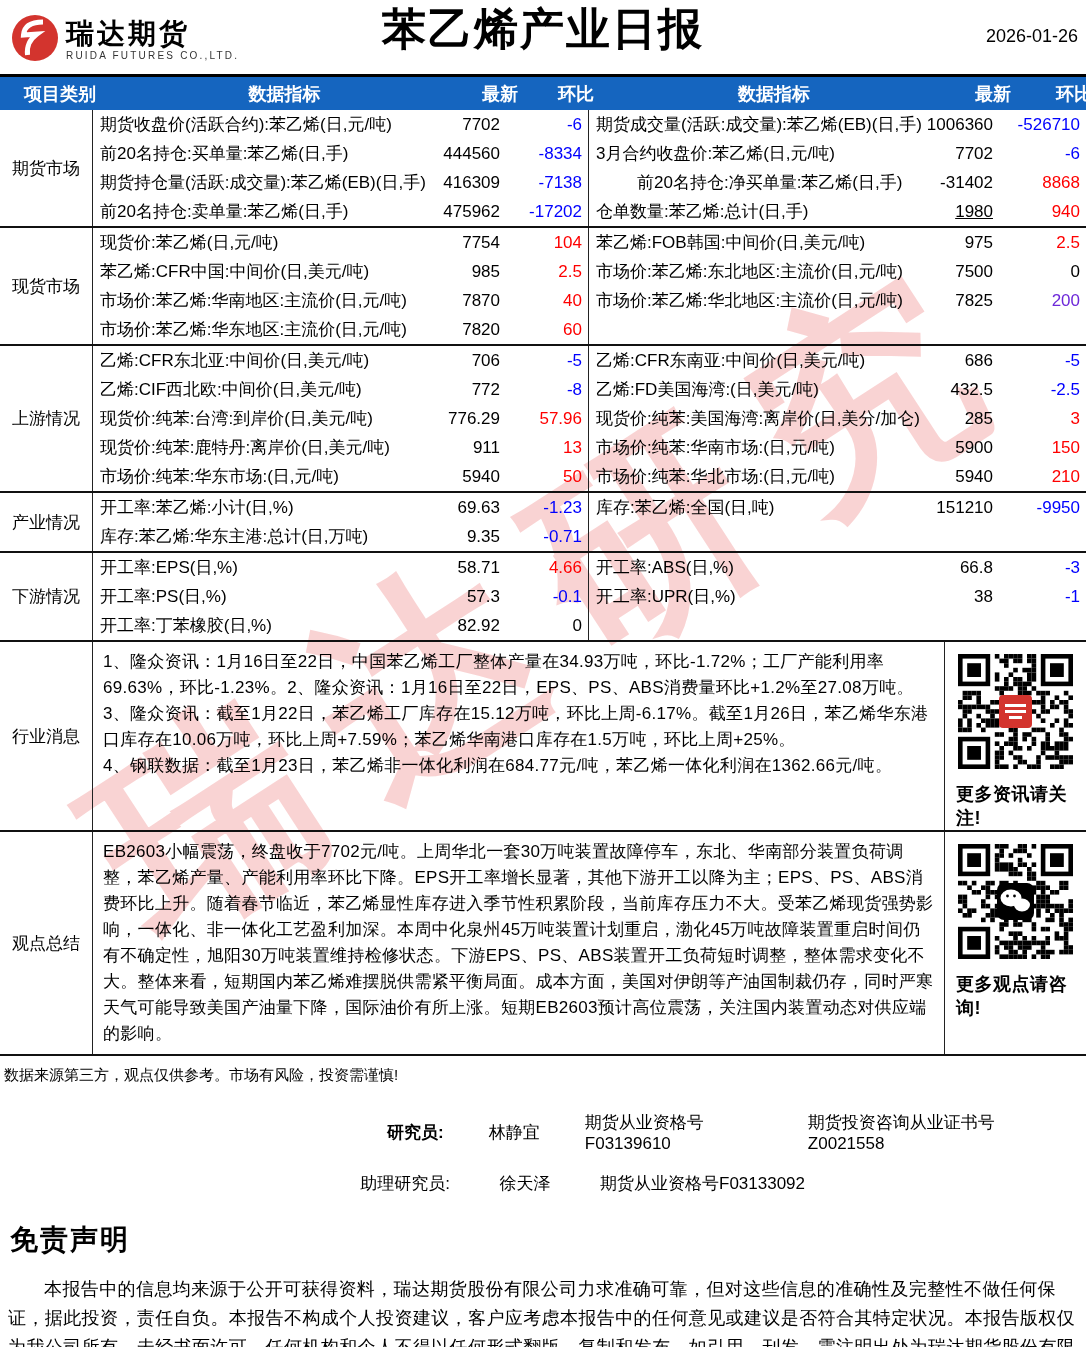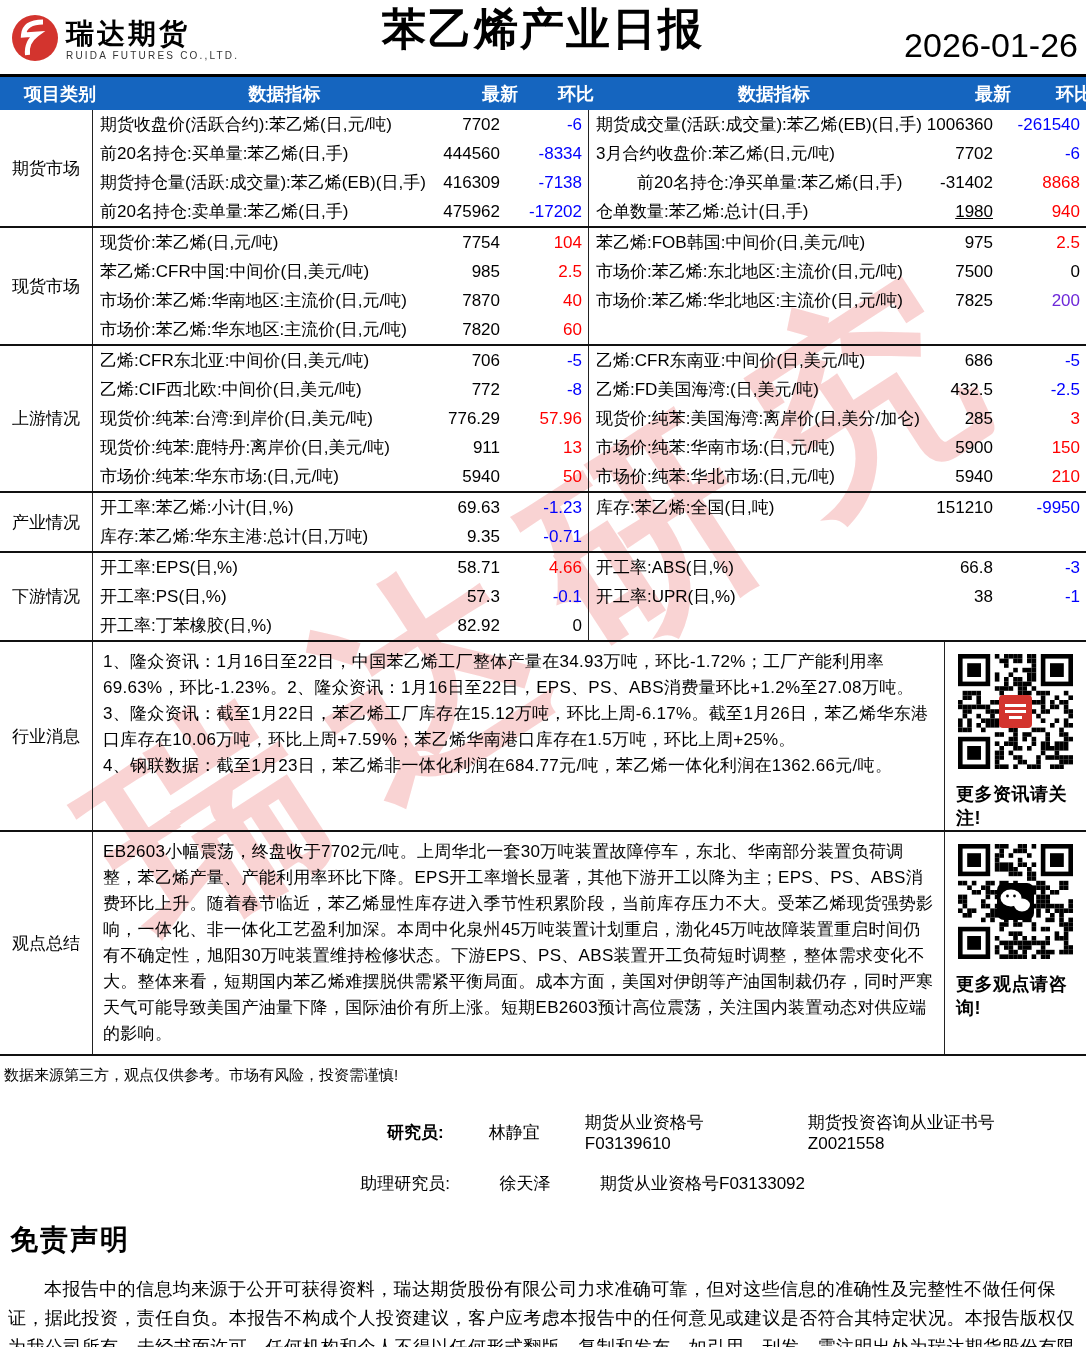--- a/index.html
+++ b/index.html
@@ -9,21 +9,21 @@
     letter-spacing:45px;white-space:nowrap;transform:rotate(-33deg);transform-origin:left top;
     pointer-events:none;}
   .content{position:relative;z-index:1;}
   
   .report-header{position:relative;height:74px;}
   .logo{position:absolute;left:10px;top:13px;display:flex;align-items:center;}
   .logo-txt{margin-left:6px;}
   .logo-cn{font-size:28px;font-weight:bold;letter-spacing:3px;line-height:30px;}
   .logo-en{font-size:10px;letter-spacing:2.2px;color:#333;margin-top:1px;}
   .main-title{position:absolute;left:0;right:0;top:0;text-align:center;font-size:44px;font-weight:bold;letter-spacing:2px;}
-  .report-date{position:absolute;right:8px;top:26px;font-size:34px;}
+  .report-date{position:absolute;right:8px;top:26px;font-size:18px;}
   
   .thead{display:grid;grid-template-columns:92px 353px 67px 76px 340px 77px 81px;height:33px;
     border-top:3px solid #000;color:#fff;font-weight:bold;font-size:18px;align-items:center;}
   .th{padding:0;}
   .th-cat{padding-left:8px;}
   .th-ind{text-align:center;}
   .th-num{text-align:right;padding-right:10px;}
   .sec{display:grid;grid-template-columns:92px 353px 67px 76px 340px 77px 81px;border-bottom:2px solid #111;}
   .cat{grid-column:1;display:flex;align-items:center;justify-content:center;font-size:17px;}
   .c2{grid-column:2;border-left:1px solid #222;}
@@ -89,21 +89,21 @@
     </div>
 
     <div>
         <div class="sec">
           <div class="cat" style="grid-row: 1 / span 4;">期货市场</div>
           <div class="c2 lblc" style="grid-row: 1;">期货收盘价(活跃合约):苯乙烯(日,元/吨)</div>
           <div class="c3 valc" style="grid-row: 1;">7702</div>
           <div class="c4 chgc" style="color: rgb(0, 0, 254); grid-row: 1;">-6</div>
           <div class="c5 lblc" style="grid-row: 1;">期货成交量(活跃:成交量):苯乙烯(EB)(日,手)</div>
           <div class="c6 valc" style="grid-row: 1;">1006360</div>
-          <div class="c7 chgc" style="color: rgb(0, 0, 254); grid-row: 1;">-261540</div>
+          <div class="c7 chgc" style="color: rgb(0, 0, 254); grid-row: 1;">-526710</div>
           <div class="c2 lblc" style="grid-row: 2;">前20名持仓:买单量:苯乙烯(日,手)</div>
           <div class="c3 valc" style="grid-row: 2;">444560</div>
           <div class="c4 chgc" style="color: rgb(0, 0, 254); grid-row: 2;">-8334</div>
           <div class="c5 lblc" style="grid-row: 2;">3月合约收盘价:苯乙烯(日,元/吨)</div>
           <div class="c6 valc" style="grid-row: 2;">7702</div>
           <div class="c7 chgc" style="color: rgb(0, 0, 254); grid-row: 2;">-6</div>
           <div class="c2 lblc" style="grid-row: 3;">期货持仓量(活跃:成交量):苯乙烯(EB)(日,手)</div>
           <div class="c3 valc" style="grid-row: 3;">416309</div>
           <div class="c4 chgc" style="color: rgb(0, 0, 254); grid-row: 3;">-7138</div>
           <div class="c5 lblc" style="grid-row: 3; padding-left: 48px;">前20名持仓:净买单量:苯乙烯(日,手)</div>

